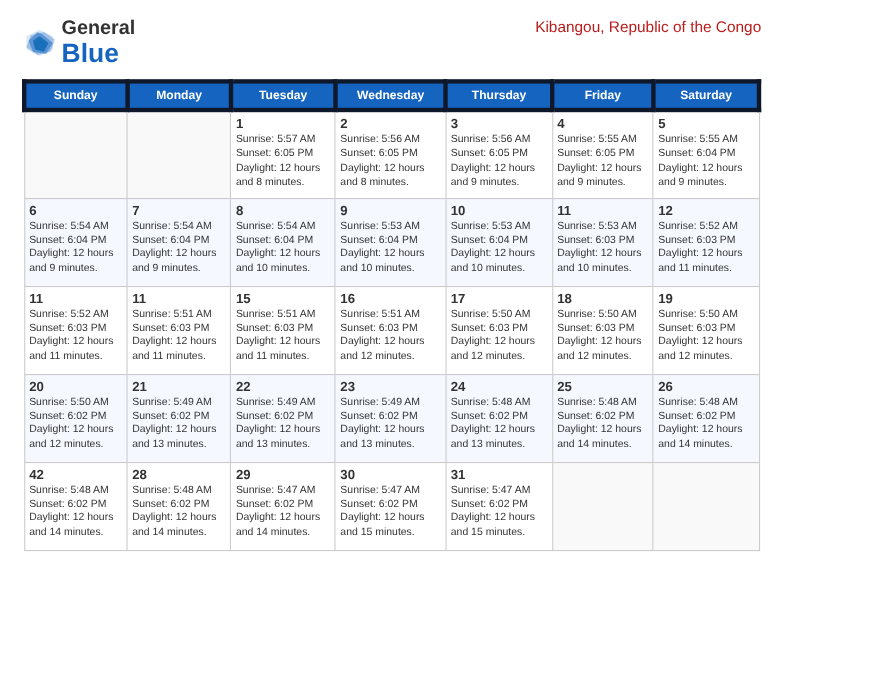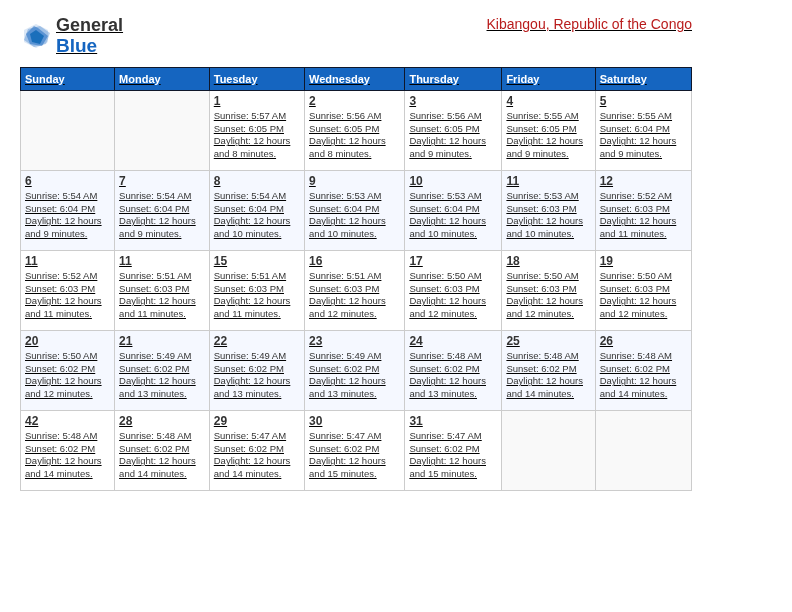--- a/index.html
+++ b/index.html
@@ -6,21 +6,20 @@
     body {
       font-family: Arial, sans-serif;
       background: #fff;
       width: 792px;
       height: 612px;
       overflow: hidden;
     }
     .page {
       width: 712px;
       padding: 16px 20px 10px 20px;
-      text-decoration: underline;
     }
     .header-area {
       display: flex;
       justify-content: space-between;
       align-items: flex-start;
       margin-bottom: 10px;
     }
     .logo {
       display: flex;
       align-items: center;
@@ -30,21 +29,21 @@
       display: flex;
       flex-direction: column;
       line-height: 1.1;
     }
     .logo-general {
       font-size: 18px;
       font-weight: bold;
       color: #333;
     }
     .logo-blue {
-      font-size: 19px;
+      font-size: 24px;
       font-weight: bold;
       color: #1565c0;
     }
     .logo-icon {
       width: 32px;
       height: 32px;
     }
     .title-area {
       text-align: right;
     }
@@ -60,24 +59,24 @@
     }
     .calendar-table {
       width: 100%;
       border-collapse: collapse;
       font-size: 10px;
     }
     .calendar-table thead tr th {
       background: #1565c0;
       color: #fff;
       padding: 5px 4px;
-      text-align: left;
+      text-align: center;
       font-size: 11px;
       font-weight: bold;
-      border: 1px solid #0f172a;
+      border: 4px solid #0f172a;
     }
     .calendar-table tbody tr td {
       border: 1px solid #ccc;
       vertical-align: top;
       padding: 3px 4px;
       width: 113px;
       height: 80px;
       background: #fff;
     }
     .calendar-table tbody tr:nth-child(even) td {

